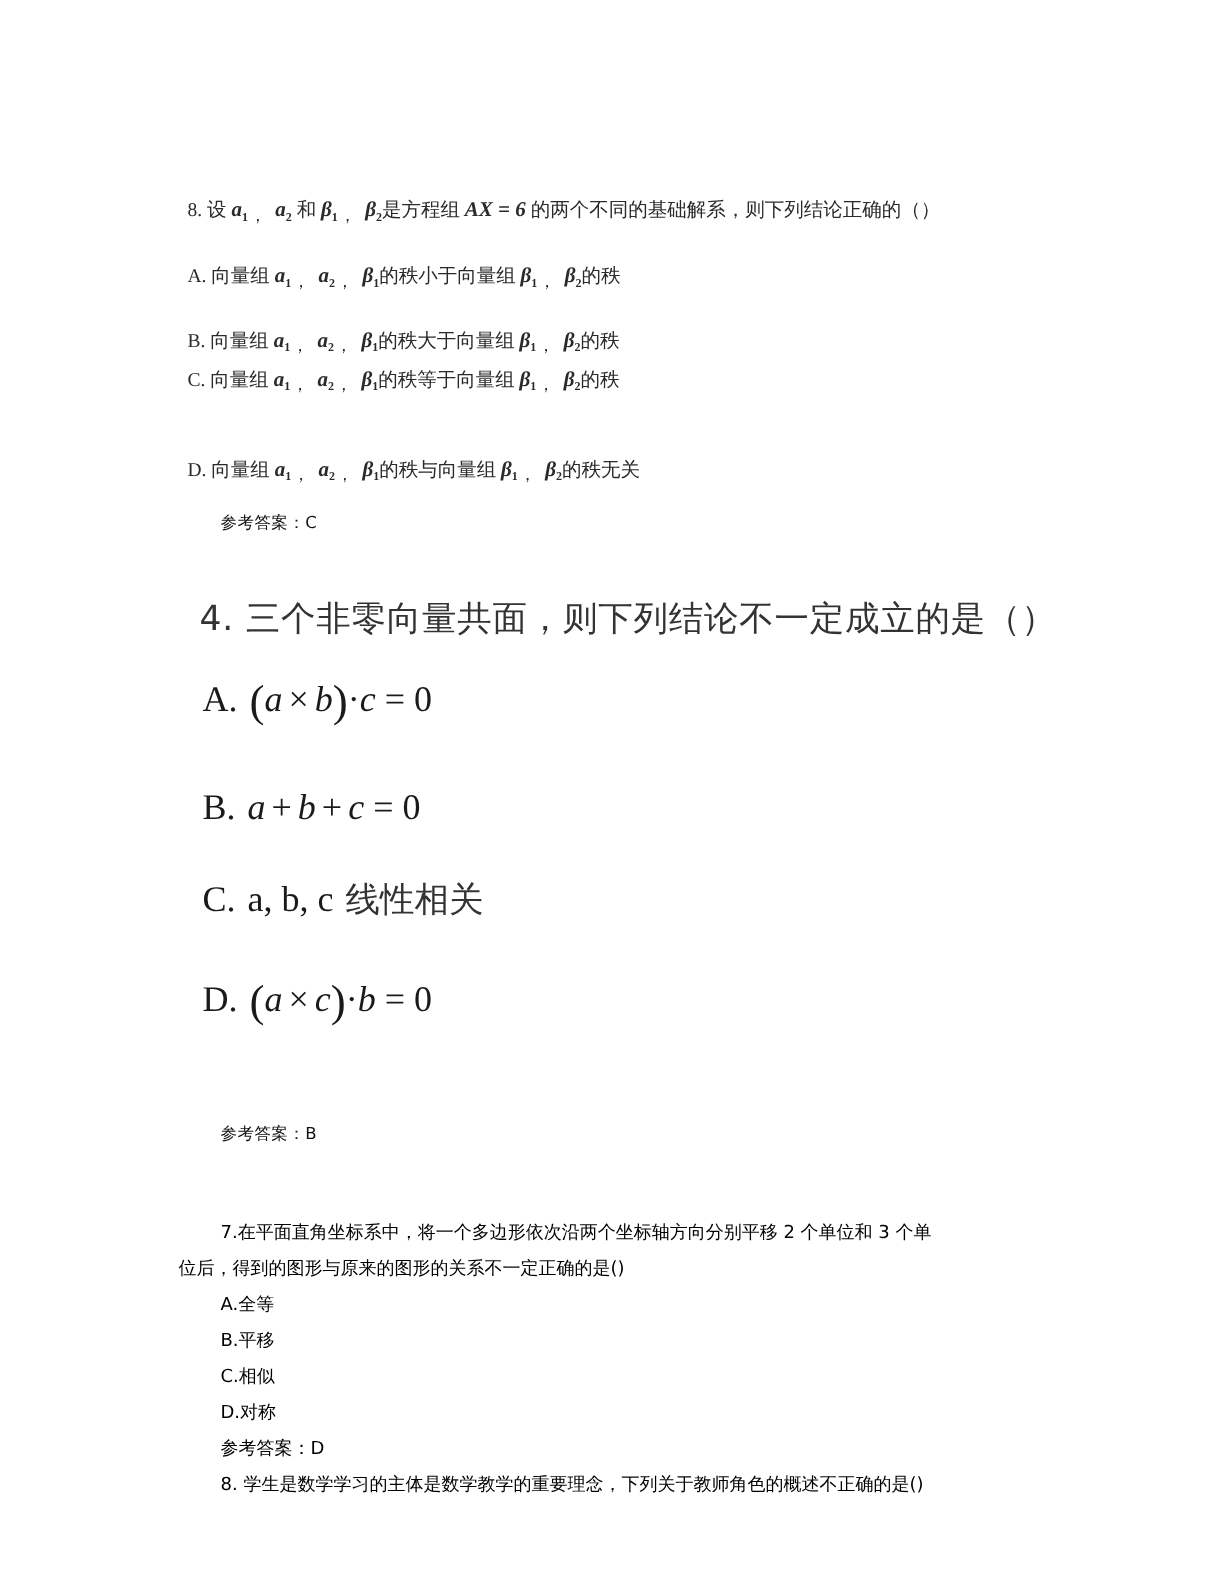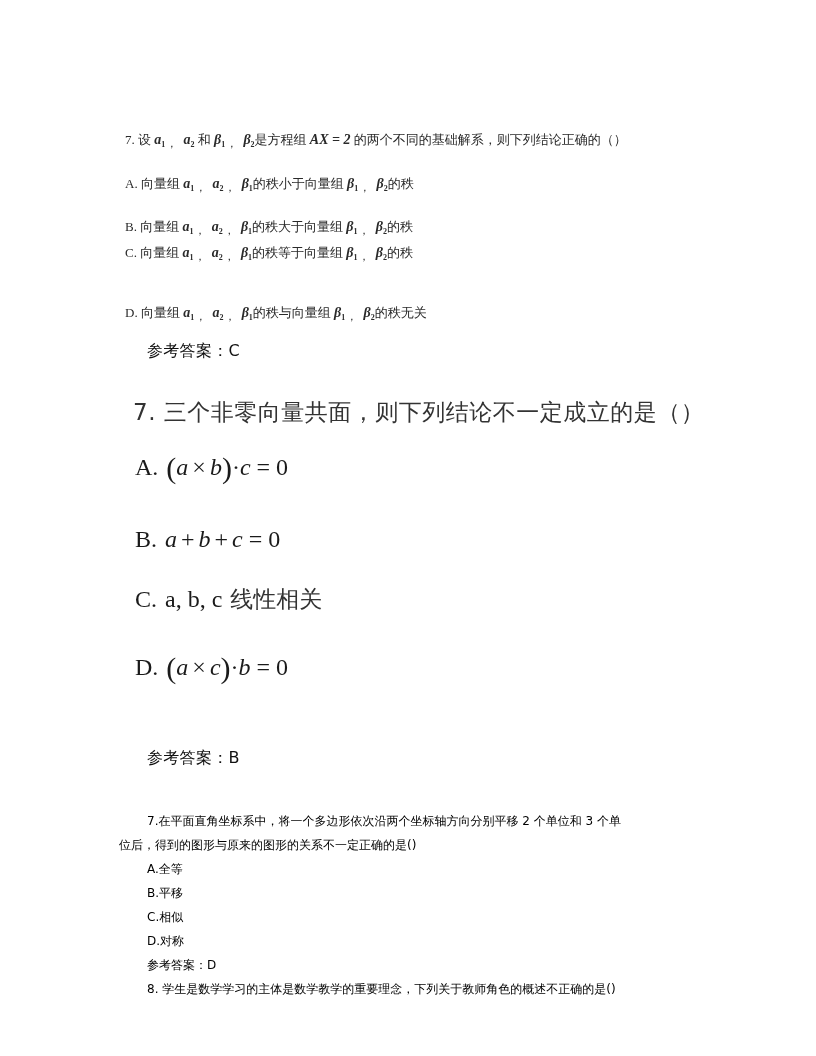--- a/index.html
+++ b/index.html
@@ -28,21 +28,21 @@
       font-weight: bold;
       font-family: "Liberation Serif", "DejaVu Serif", serif;
       font-size: 14px;
     }
     .q5 sub { font-size: 8px; font-style: normal; vertical-align: -3px; }
     .q5 .sep { font-size: 11px; margin: 0 3px 0 1px; vertical-align: -3px; }
 
     
     .ans {
       font-family: "DejaVu Sans", "Liberation Sans", sans-serif;
-      font-size: 16px;
+      font-size: 11px;
       color: #111;
       letter-spacing: 0.3px;
     }
 
     
     .q6-title {
       font-family: "DejaVu Sans", "Liberation Sans", sans-serif;
       font-size: 23px;
       color: #333;
       letter-spacing: 0.5px;
@@ -64,27 +64,27 @@
       font-size: 12px;
       color: #000000;
       line-height: 23px;
       margin-top: 42px;
     }
   </style>
 </head>
 <body>
 
 <div class="abs q5" style="left:125px; top:131px;">
-  <span>7. 设</span>
+  <span>8. 设</span>
   <span class="m"><span>a</span><sub>1</sub></span><span class="sep">，</span>
   <span class="m"><span>a</span><sub>2</sub></span>
   <span>和</span>
   <span class="m"><span>β</span><sub>1</sub></span><span class="sep">，</span>
   <span class="m"><span>β</span><sub>2</sub></span><span>是方程组</span>
-  <span class="m">AX = 2</span>
+  <span class="m">AX = 6</span>
   <span>的两个不同的基础解系，则下列结论正确的（）</span>
 </div>
 
 <div class="abs q5" style="left:125px; top:175px;">
   <span>A.</span>
   <span>向量组</span>
   <span class="m"><span>a</span><sub>1</sub></span><span class="sep">，</span>
   <span class="m"><span>a</span><sub>2</sub></span><span class="sep">，</span>
   <span class="m"><span>β</span><sub>1</sub></span><span>的秩小于向量组</span>
   <span class="m"><span>β</span><sub>1</sub></span><span class="sep">，</span>
@@ -116,21 +116,21 @@
   <span>向量组</span>
   <span class="m"><span>a</span><sub>1</sub></span><span class="sep">，</span>
   <span class="m"><span>a</span><sub>2</sub></span><span class="sep">，</span>
   <span class="m"><span>β</span><sub>1</sub></span><span>的秩与向量组</span>
   <span class="m"><span>β</span><sub>1</sub></span><span class="sep">，</span>
   <span class="m"><span>β</span><sub>2</sub></span><span>的秩无关</span>
 </div>
 
 <div class="abs ans" style="left:147px; top:341px;">参考答案：C</div>
 
-<div class="abs q6-title" style="left:133px; top:397px;">7. 三个非零向量共面，则下列结论不一定成立的是（）</div>
+<div class="abs q6-title" style="left:133px; top:397px;">4. 三个非零向量共面，则下列结论不一定成立的是（）</div>
 
 <div class="abs q6-opt" style="left:135px; top:451px;text-align:center;">
   <span class="lab">A.</span><span class="paren">(</span><span class="it">a</span><span class="op">×</span><span class="it">b</span><span class="paren">)</span><span>·</span><span class="it">c</span>
   <span>= 0</span>
 </div>
 
 <div class="abs q6-opt" style="left:135px; top:526px;text-align:right;">
   <span class="lab">B.</span><span class="it">a</span><span class="op">+</span><span class="it">b</span><span class="op">+</span><span class="it">c</span>
   <span>= 0</span>
 </div>

